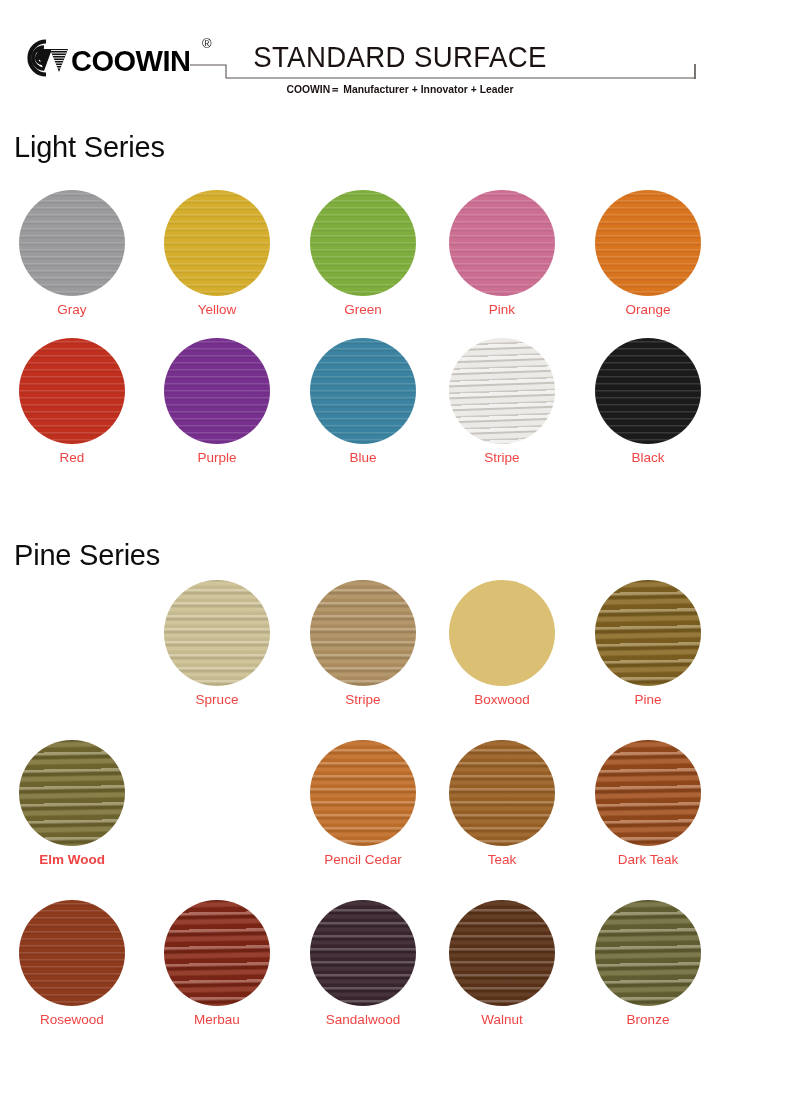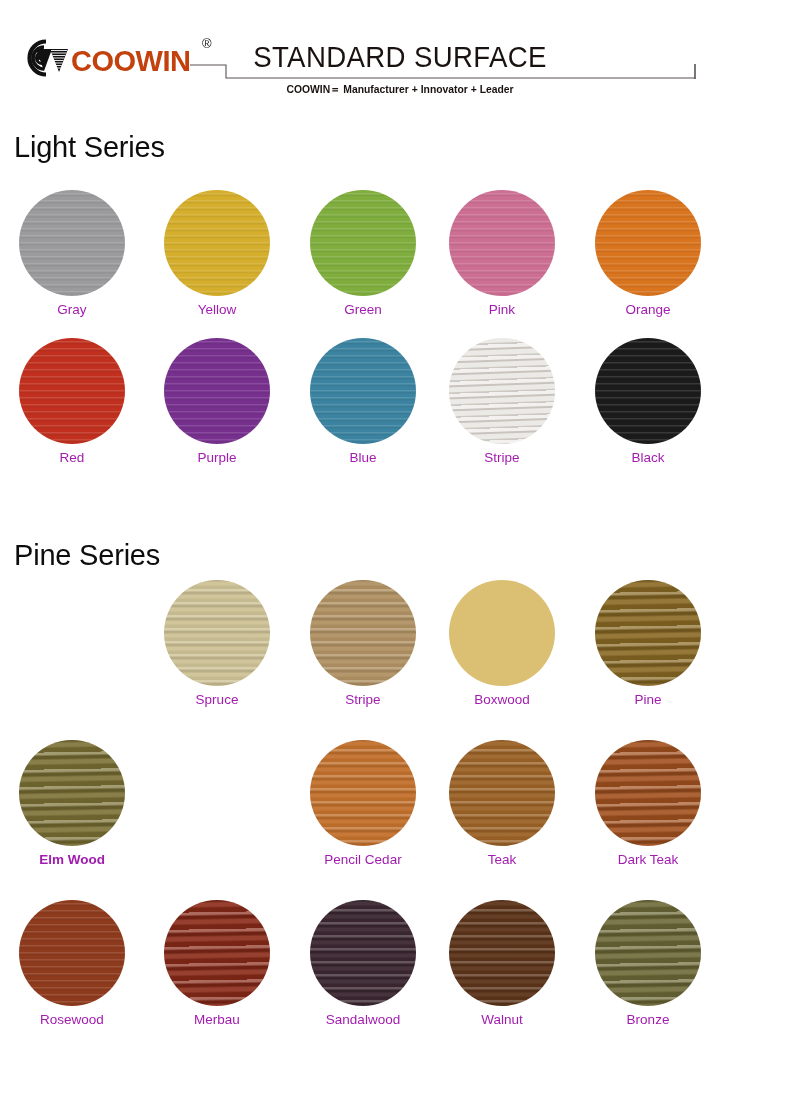--- a/index.html
+++ b/index.html
@@ -30,21 +30,21 @@
     position: absolute;
     left: 0; top: 0;
     width: 62px; height: 40px;
   }
   .logo-word {
     position: absolute;
     left: 55px; top: 7px;
     font-size: 29px;
     font-weight: bold;
     letter-spacing: -0.5px;
-    color: #c2410c;
+    color: #000000;
     font-family: "Liberation Sans", sans-serif;
   }
   .logo-reg {
     position: absolute;
     left: 186px; top: -2px;
     font-size: 13px;
     color: #141414;
   }
   .header-rule {
     position: absolute;
@@ -114,21 +114,21 @@
     background-color: #ccc;
   }
   .swatch .grain {
     position: absolute;
     inset: -4px;
     pointer-events: none;
   }
   .label {
     margin-top: 6px;
     font-size: 13.5px;
-    color: #a21caf;
+    color: #ef4444;
     white-space: nowrap;
   }
   .label.bold { font-weight: bold; }
 
   
   .g-soft { background-image:
       repeating-linear-gradient(180deg, rgba(255,255,255,.13) 0px, rgba(255,255,255,.13) 1px,
         rgba(0,0,0,.05) 2px, rgba(0,0,0,.05) 3px, rgba(255,255,255,0) 4px, rgba(255,255,255,0) 7px); }
   .g-wood { background-image:
       repeating-linear-gradient(180deg, rgba(255,255,255,.22) 0px, rgba(255,255,255,.22) 2px,

